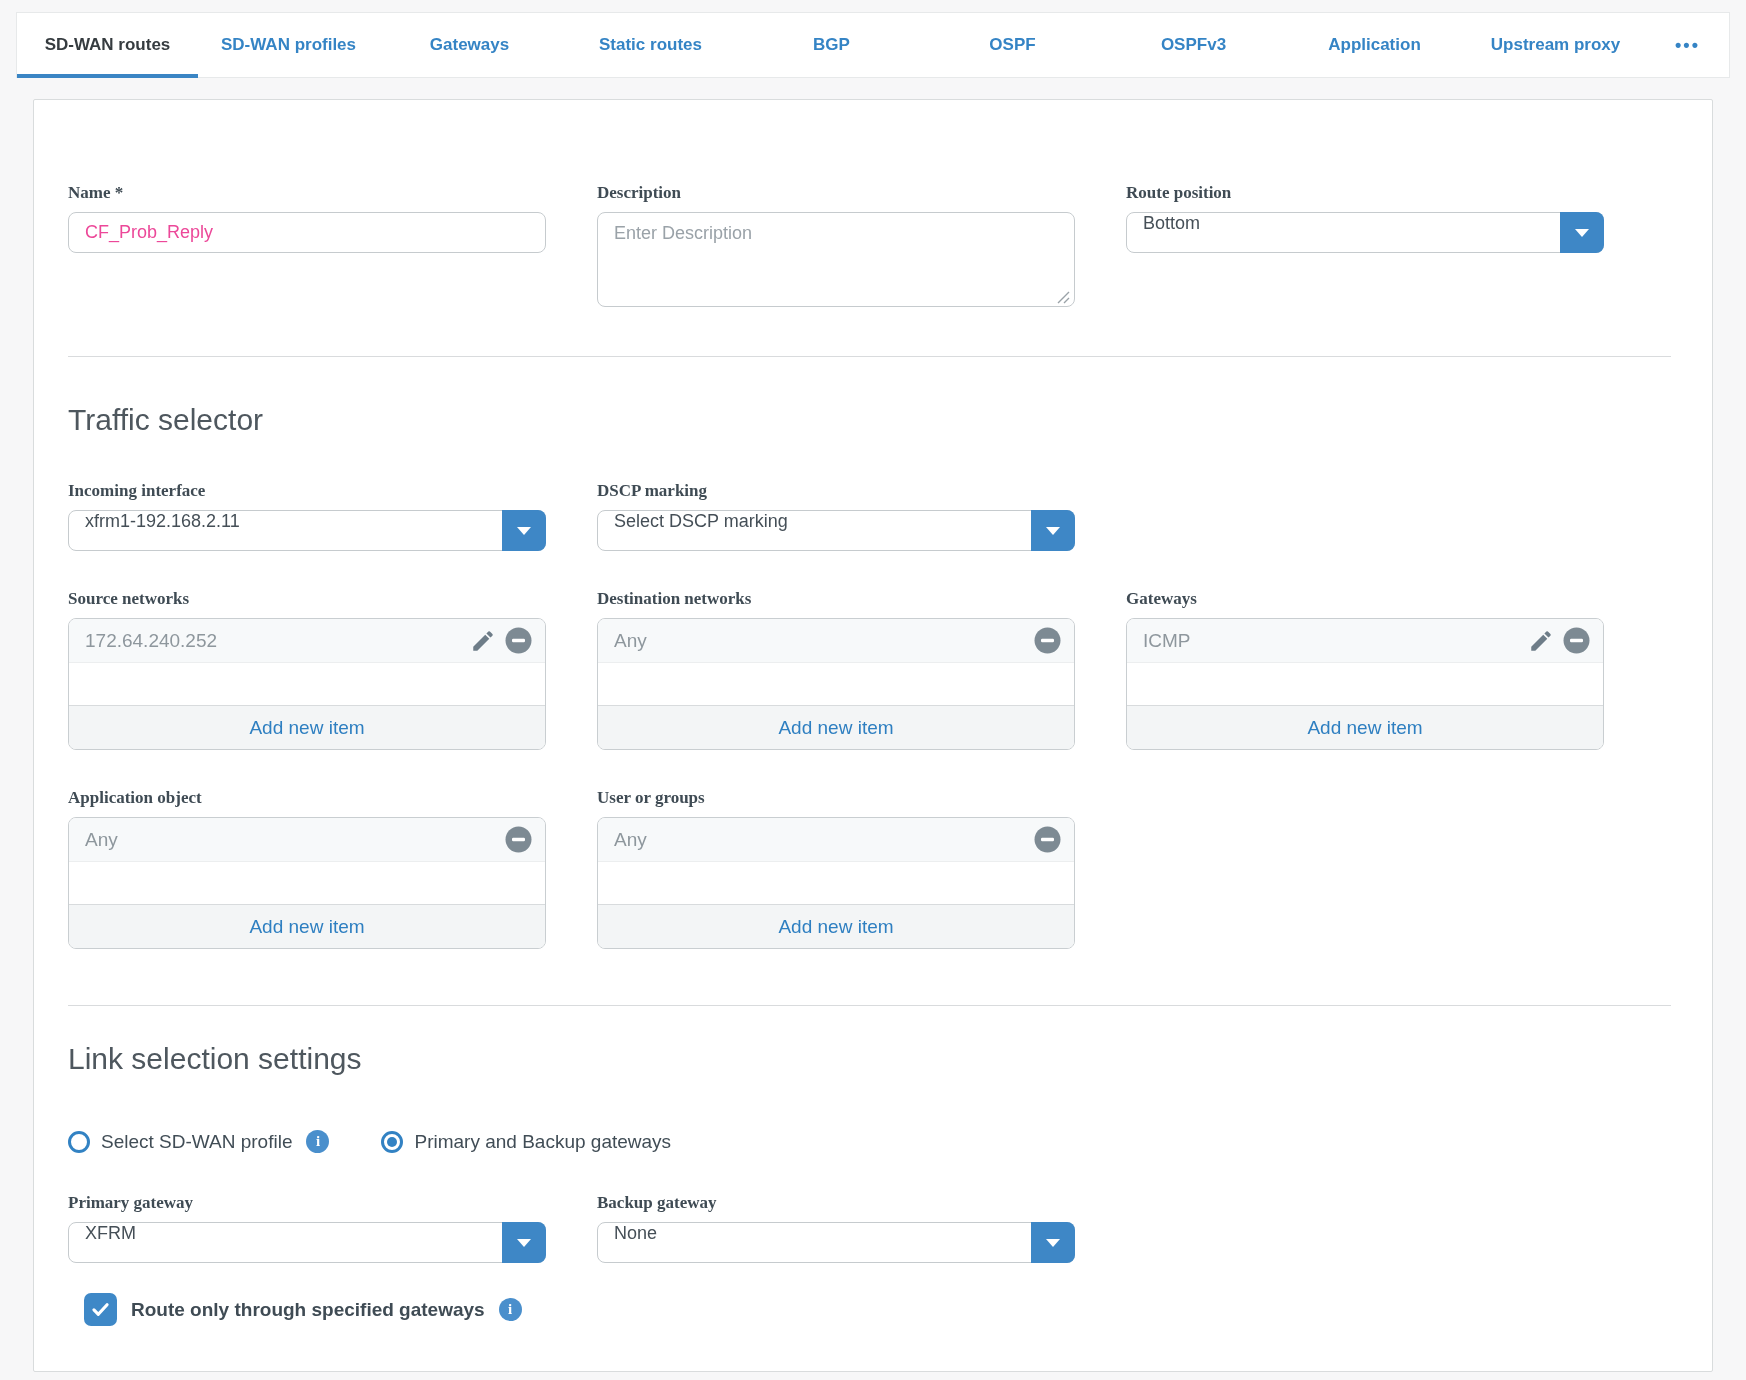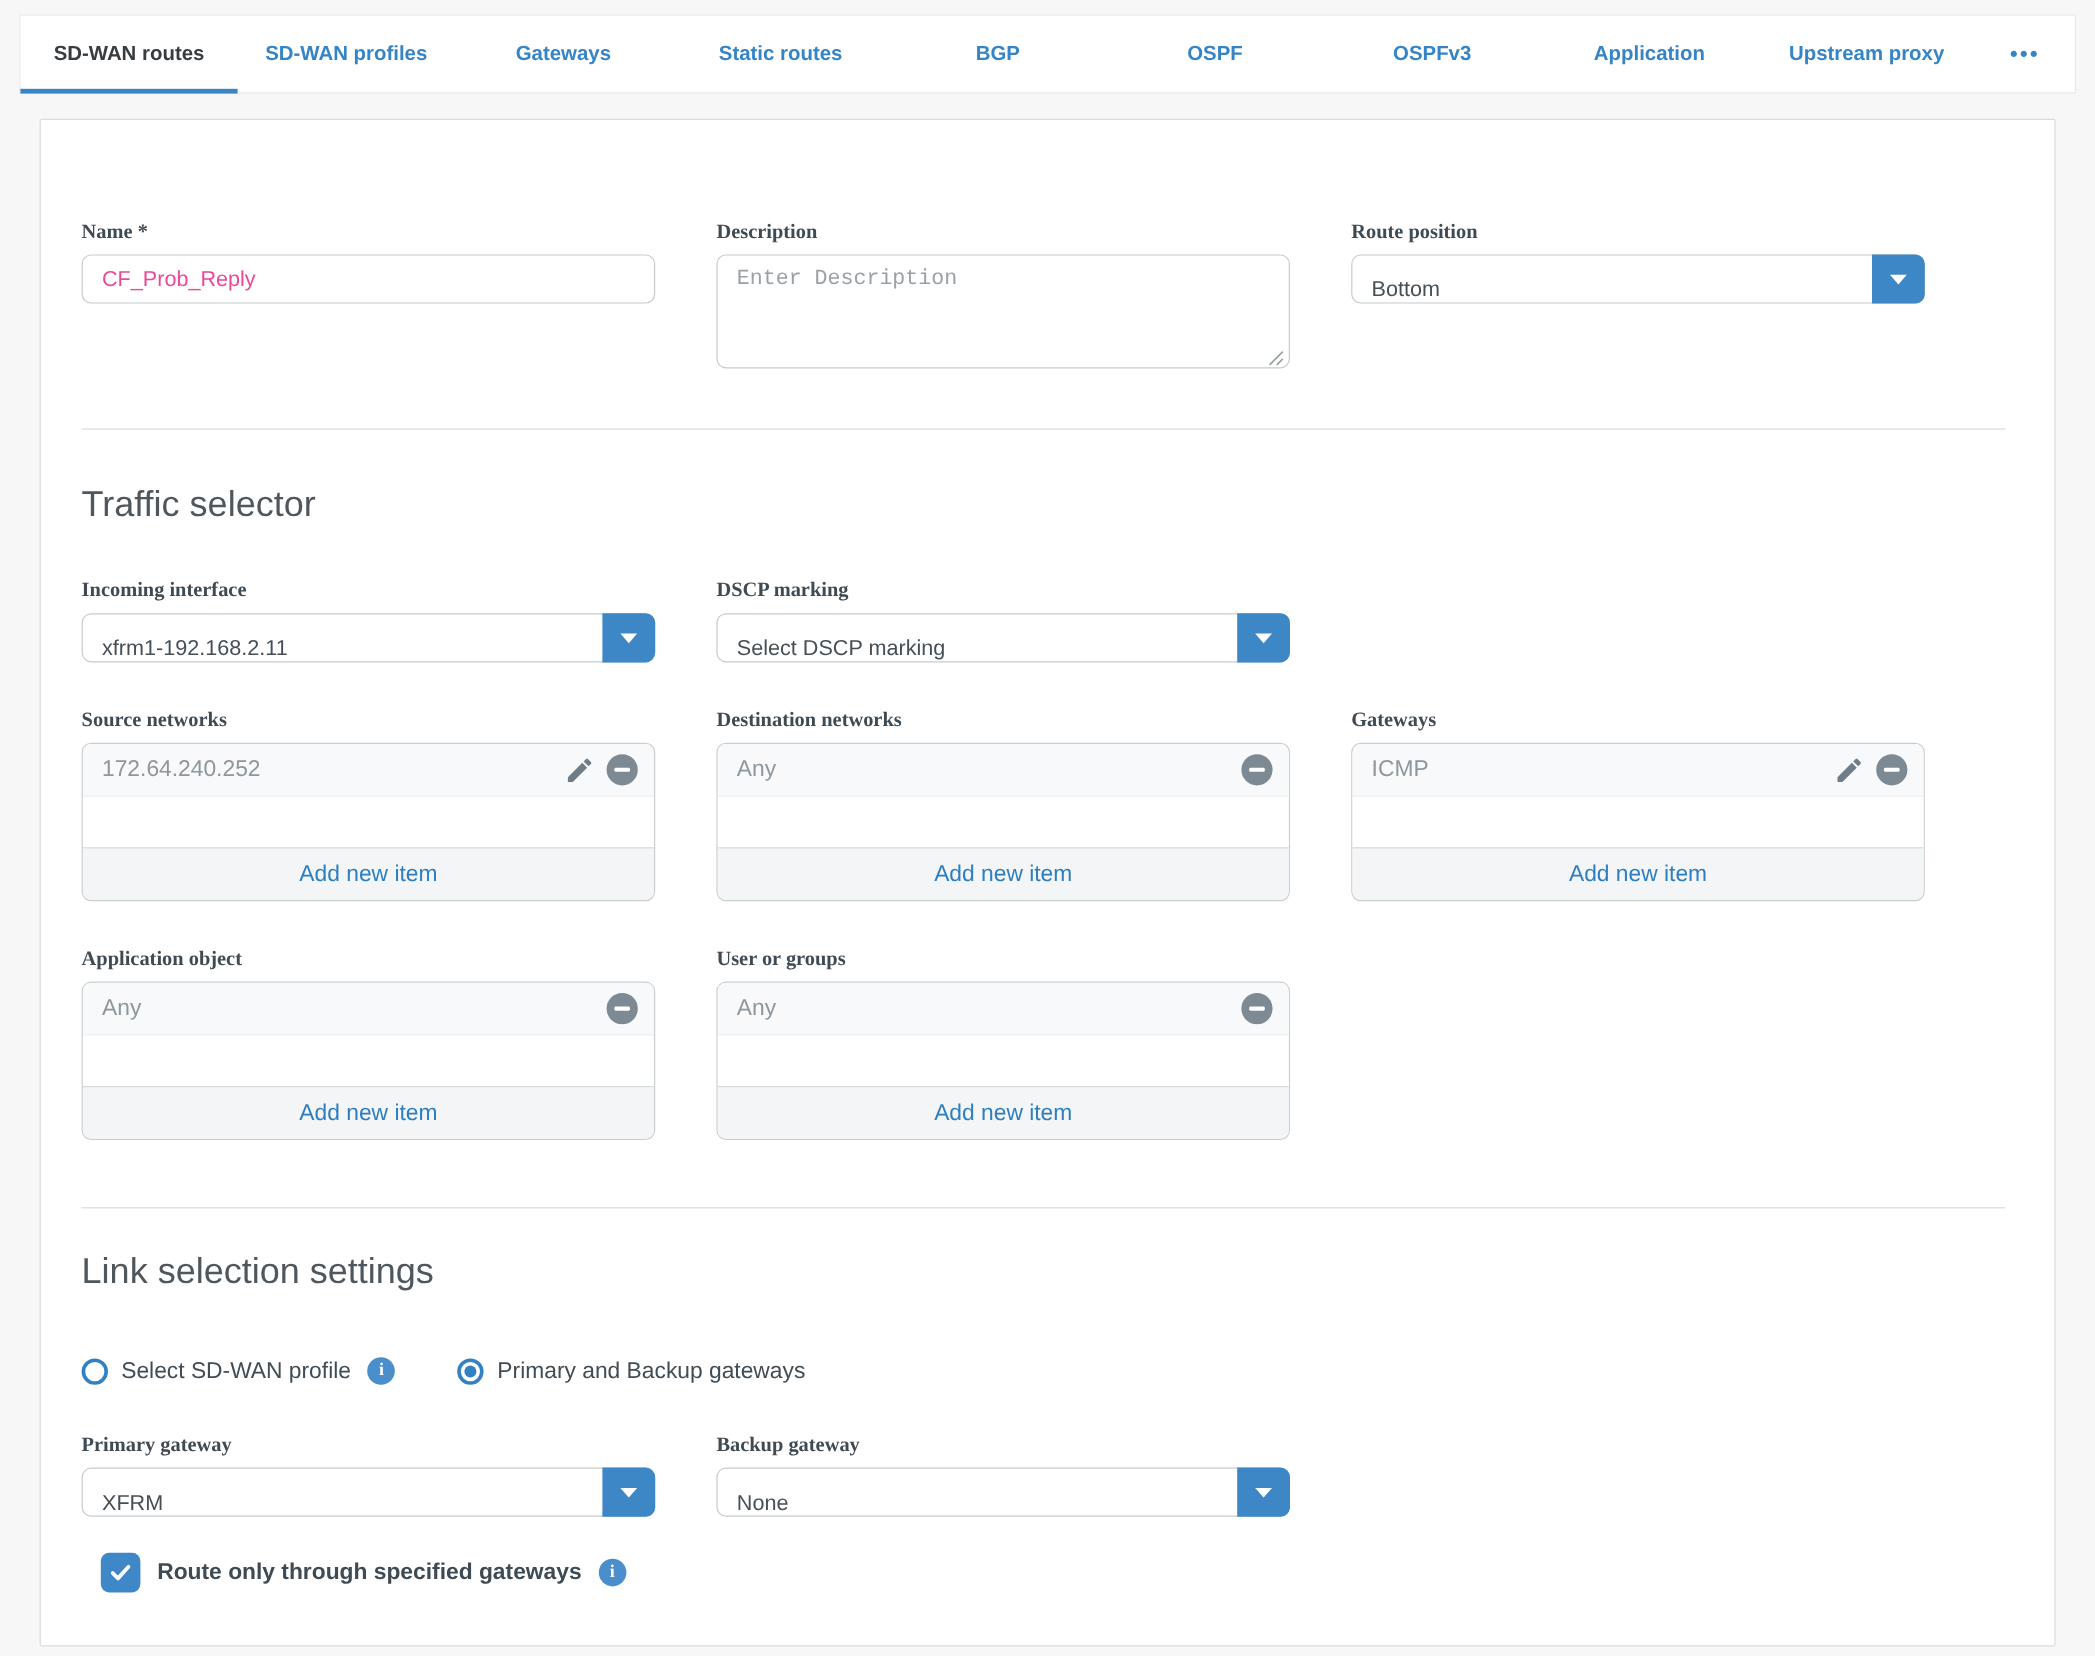--- a/index.html
+++ b/index.html
@@ -91,21 +91,21 @@
   }
   .text-input::placeholder { color: #9aa2a8; }
 
   .textarea-wrap { position: relative; }
   .desc-textarea {
     width: 100%;
     height: 95px;
     border: 1px solid #c6cbce;
     border-radius: 8px;
     padding: 10px 16px;
-    font-family: Liberation Mono, monospace;
+    font-family: Liberation Sans, sans-serif;
     font-size: 18px;
     color: #4c565d;
     resize: none;
     outline: none;
   }
   .desc-textarea::placeholder { color: #9aa2a8; }
   .resize-corner {
     position: absolute;
     right: 5px; bottom: 7px;
     pointer-events: none;
@@ -113,21 +113,21 @@
 
   
   .select {
     position: relative;
     width: 100%;
     height: 41px;
     border: 1px solid #c6cbce;
     border-radius: 8px;
     background: #fff;
     display: flex;
-    align-items: flex-end;
+    align-items: flex-start;
     padding: 0 60px 0 16px;
     font-size: 18px;
     color: #454f57;
     cursor: pointer;
   }
   .select .caret-btn {
     position: absolute;
     top: -1px; right: -1px;
     width: 44px; height: 41px;
     background: #3e87c6;

